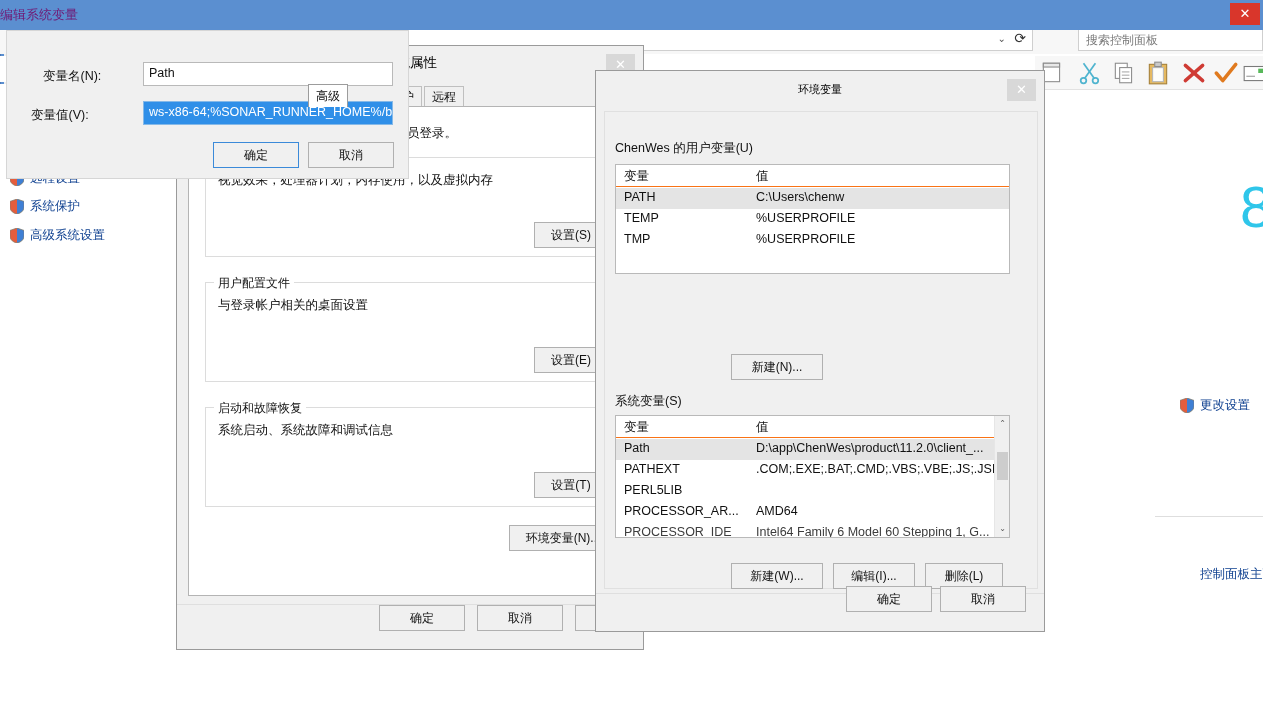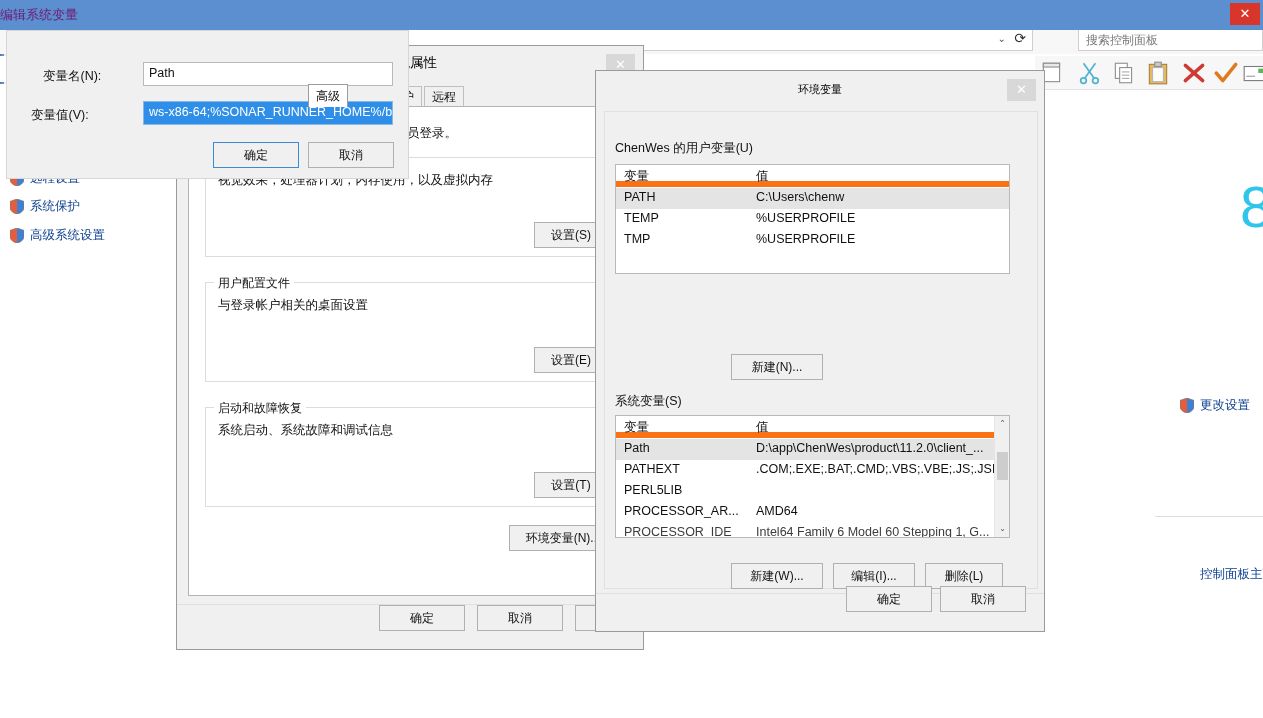--- a/index.html
+++ b/index.html
@@ -205,21 +205,21 @@
   }
   .env-section-label {
     position: absolute; font-size: 12.5px; color: #111;
   }
   .listview {
     position: absolute; background: #ffffff; border: 1px solid #b9b9b9;
     overflow: hidden;
   }
   .lv-head {
     position: absolute; left: 0; top: 0; width: 100%; height: 22px;
-    background: #ffffff; border-bottom: 6px solid #f97316;
+    background: #ffffff; border-bottom: 1px solid #f97316;
     font-size: 12.5px; color: #111;
   }
   .lv-col-var { position: absolute; left: 8px; top: 3px; }
   .lv-col-val { position: absolute; left: 140px; top: 3px; }
   .lv-row {
     position: absolute; left: 0; width: 100%; height: 21px;
     font-size: 12.5px; color: #111;
   }
   .lv-row.sel { background: #e4e4e4; }
   .lv-name { position: absolute; left: 8px; top: 2px; white-space: nowrap; }

